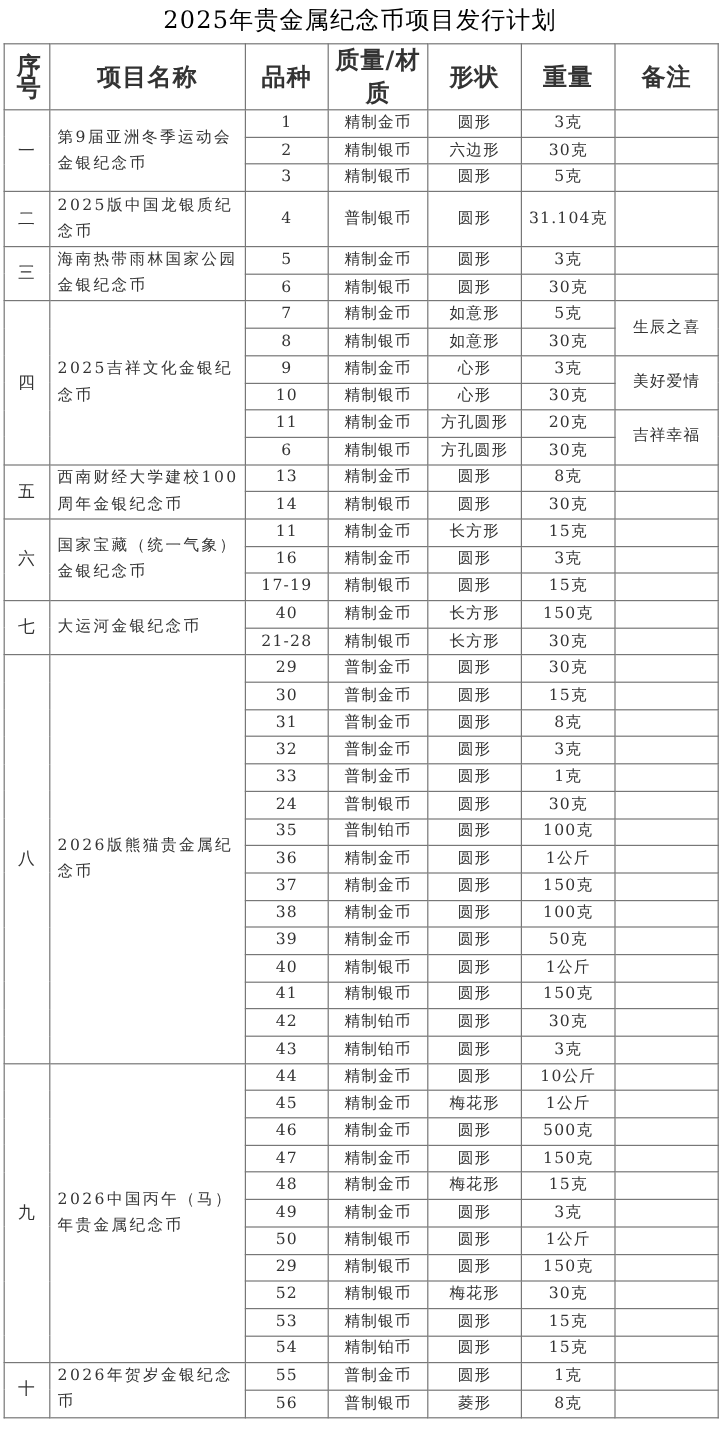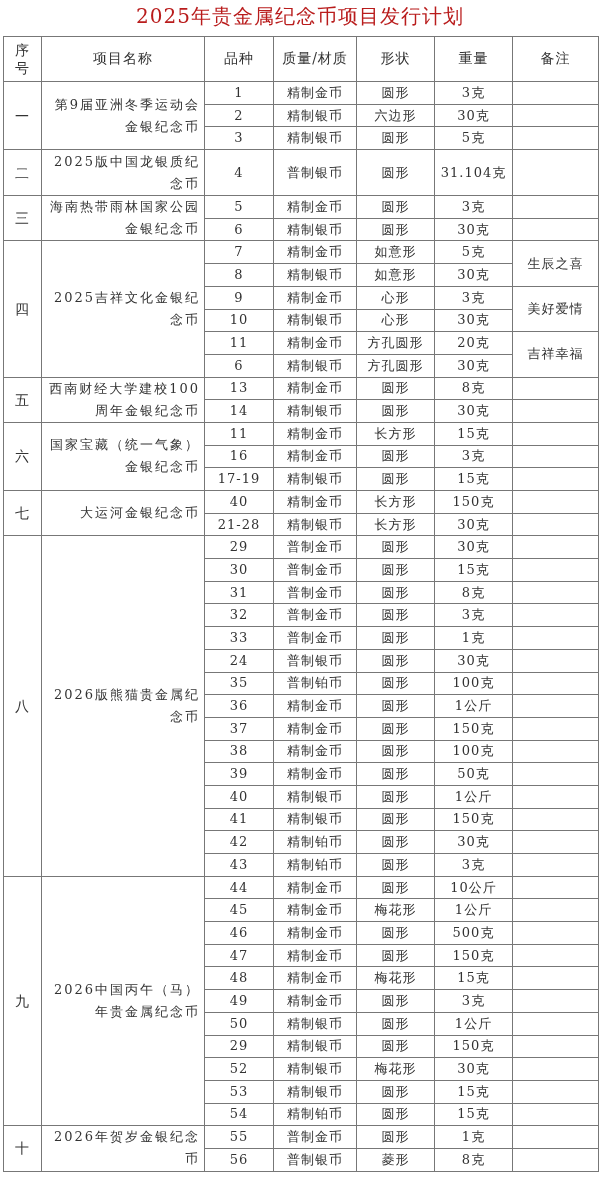--- a/index.html
+++ b/index.html
@@ -2,35 +2,35 @@
 <html><head>
 <meta charset="utf-8">
 <style>
   html, body { margin: 0; padding: 0; background: #ffffff; }
   body {
     width: 600px; height: 1196px; position: relative; overflow: hidden;
     font-family: "DejaVu Serif", "Liberation Serif", serif; color: #222;
   }
   .title {
     position: absolute; left: 0; top: 2px; width: 600px; text-align: center;
-    font-size: 20px; letter-spacing: 1px; line-height: 28px; color: #b91c1c;
+    font-size: 20px; letter-spacing: 1px; line-height: 28px; color: #000000;
   }
   table {
     position: absolute; left: 3px; top: 36px; width: 595px;
     border-collapse: collapse; table-layout: fixed;
   }
   td, th {
     border: 1px solid #777; font-weight: normal; font-size: 13px;
     text-align: center; vertical-align: middle; padding: 0; color: #333;
     letter-spacing: 1px; overflow: hidden;
   }
-  th { height: 44px; font-size: 14px; }
+  th { height: 44px; font-size: 20px; font-weight: bold; }
   td { height: 21.7px; line-height: 20px; }
   td.tall { height: 45px; }
-  td.name { text-align: right; padding-left: 6px; padding-right: 4px; line-height: 22px; letter-spacing: 2px; margin-left: 24px; }
+  td.name { text-align: left; padding-left: 6px; padding-right: 4px; line-height: 22px; letter-spacing: 2px; margin-left: 24px; }
   td.seq { font-size: 14px; }
   th.seq { line-height: 18px; }
 </style>
 </head>
 <body>
 
 <div class="title">2025年贵金属纪念币项目发行计划</div>
 
 <table>
   <colgroup>

